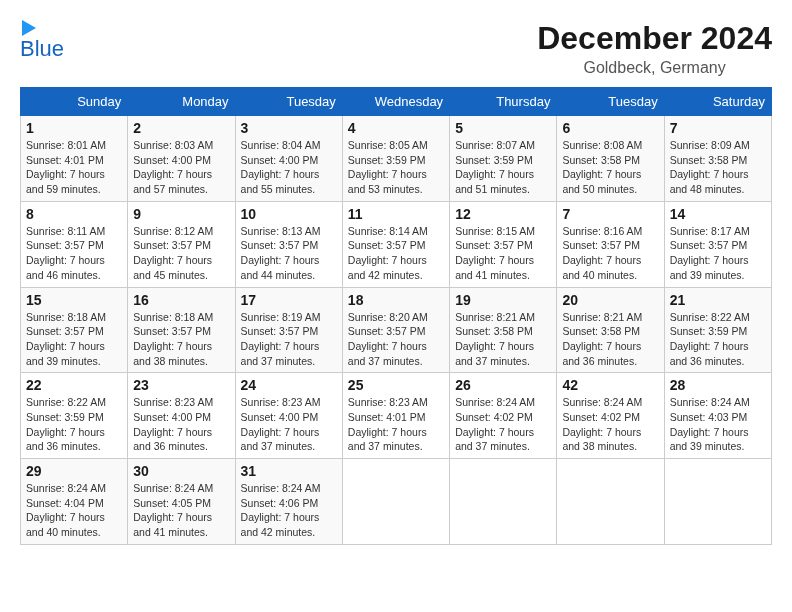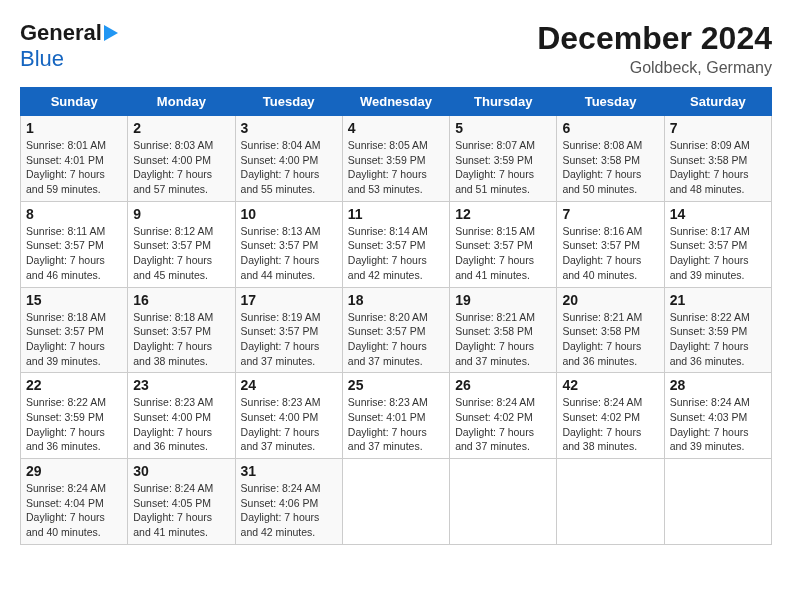--- a/index.html
+++ b/index.html
@@ -28,44 +28,44 @@
       border-left: 14px solid #2196f3;
       display: inline-block;
       margin-left: 2px;
       vertical-align: middle;
     }
     .logo-line {
       display: flex;
       align-items: center;
     }
     .title-section {
-      text-align: right;
+      text-align: center;
     }
     .month-title {
       font-size: 32px;
       font-weight: bold;
       color: #1a1a1a;
     }
     .location {
       font-size: 16px;
       color: #555;
       margin-top: 2px;
     }
     table {
       width: 100%;
       border-collapse: collapse;
       font-size: 11px;
     }
     thead tr th {
       background-color: #1565c0;
       color: #fff;
-      text-align: center;
+      text-align: right;
       padding: 6px 6px;
       font-size: 13px;
-      font-weight: bold;
+      font-weight: normal;
       border: 1px solid #1565c0;
     }
     tbody tr td {
       border: 1px solid #ccc;
       vertical-align: top;
       padding: 4px 5px;
       min-height: 80px;
       width: 14.28%;
     }
     tbody tr:nth-child(odd) td {
@@ -90,21 +90,20 @@
       background: #fff !important;
     }
   </style>
 </head>
 <body>
 
 <div>
   <div class="header-section">
     <div class="logo">
       <div class="logo-line">
-        <span style="font-size:22px;font-weight:bold;color:#1a1a1a;">General</span>
         <span class="logo-arrow"></span>
       </div>
       <div>
         <span style="font-size:22px;font-weight:normal;color:#1565c0;">Blue</span>
       </div>
     </div>
     <div class="title-section">
       <div class="month-title">December 2024</div>
       <div class="location">Goldbeck, Germany</div>
     </div>

